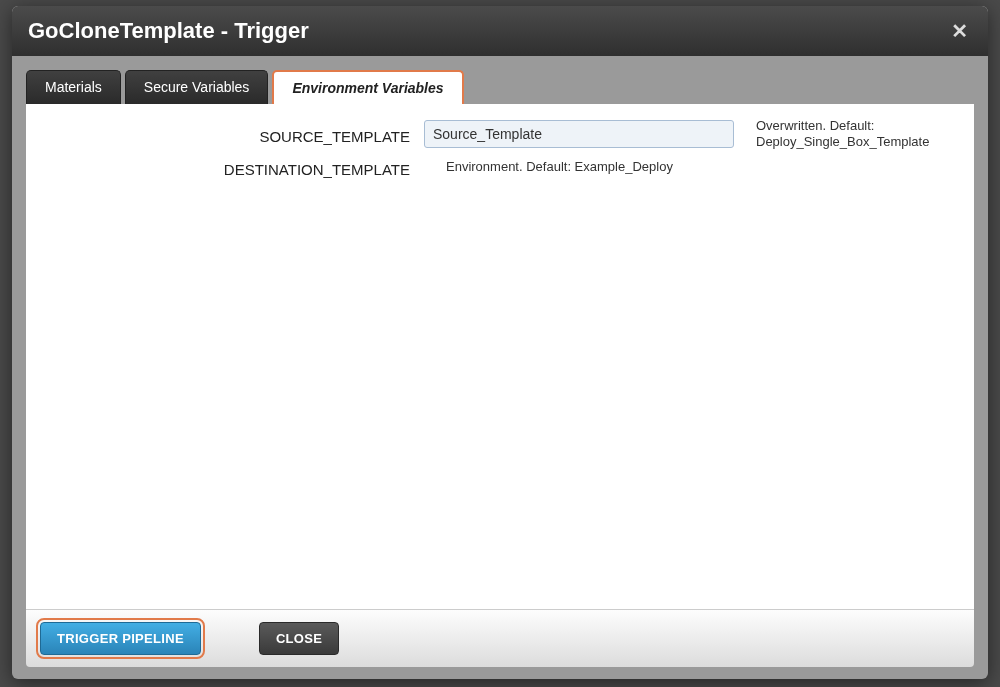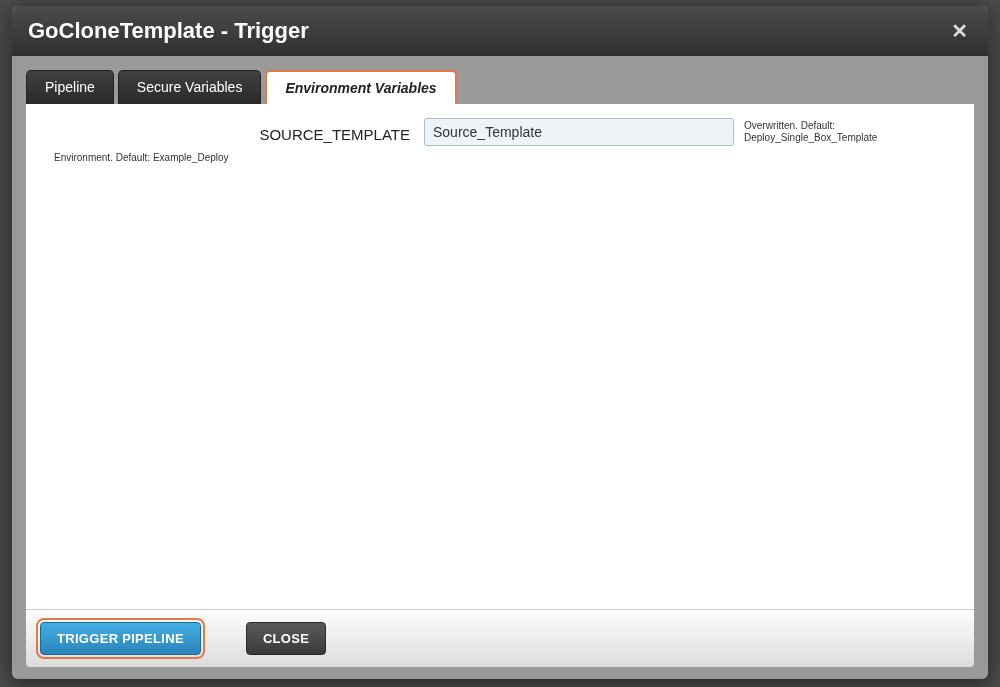--- a/index.html
+++ b/index.html
@@ -106,31 +106,31 @@
     border-radius: 3px;
     background: #fff;
     color: #333;
   }
   .var-input input.hl {
     background: #eef3f8;
     border-color: #a8bdd4;
   }
   .var-hint {
     flex: 1;
-    padding-left: 10px;
-    font-size: 10px;
+    padding-left: 22px;
+    font-size: 13px;
     color: #333;
     line-height: 1.25;
   }
   .footer {
     background: linear-gradient(to bottom, #fdfdfd, #dcdcdc);
     margin: 0 14px 12px 14px;
     padding: 12px 14px;
     display: flex;
-    gap: 1px;
+    gap: 14px;
     align-items: center;
     border-top: 1px solid #ccc;
     border-bottom-left-radius: 4px;
     border-bottom-right-radius: 4px;
   }
   .btn {
     padding: 8px 16px;
     font-size: 13px;
     font-weight: 600;
     letter-spacing: 0.3px;
@@ -155,36 +155,37 @@
 <body>
 
 <div class="modal">
 
   <div class="modal-header">
     <span>GoCloneTemplate - Trigger</span>
     <span class="close-x">✕</span>
   </div>
 
   <div class="tabs-area">
-    <div class="tab">Pipeline</div>
+    <div class="tab">Materials</div>
     <div class="tab">Secure Variables</div>
     <div class="tab active">Environment Variables</div>
   </div>
 
   <div class="content">
 
     <div class="var-row">
       <div class="var-label">SOURCE_TEMPLATE</div>
       <div class="var-input">
         <input type="text" class="hl" value="Source_Template" style="">
       </div>
       <div class="var-hint">Overwritten. Default: Deploy_Single_Box_Template</div>
     </div>
 
     <div class="var-row">
+      <div class="var-label">DESTINATION_TEMPLATE</div>
       <div class="var-hint">Environment. Default: Example_Deploy</div>
     </div>
   </div>
 
   <div class="footer">
     <button class="btn btn-primary">TRIGGER PIPELINE</button>
     <button class="btn btn-secondary">CLOSE</button>
   </div>
 
 </div>

